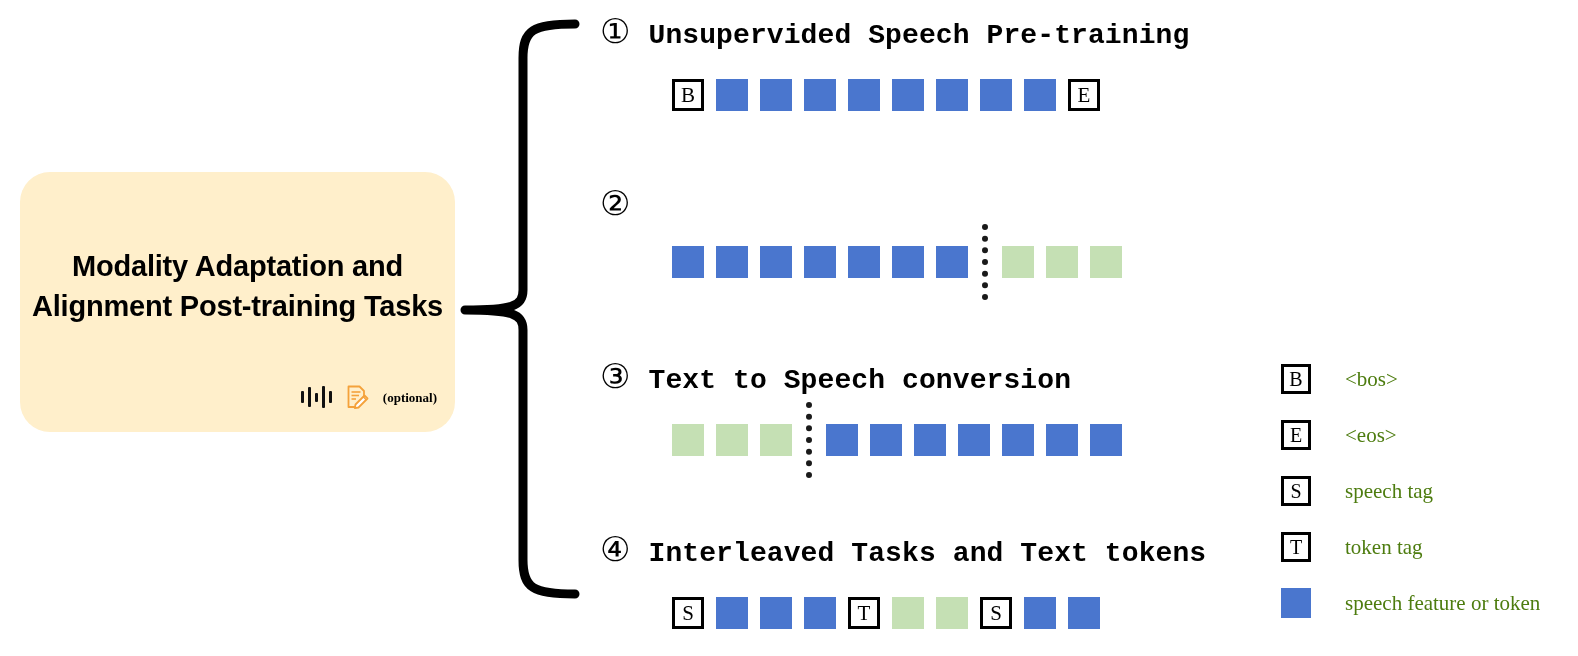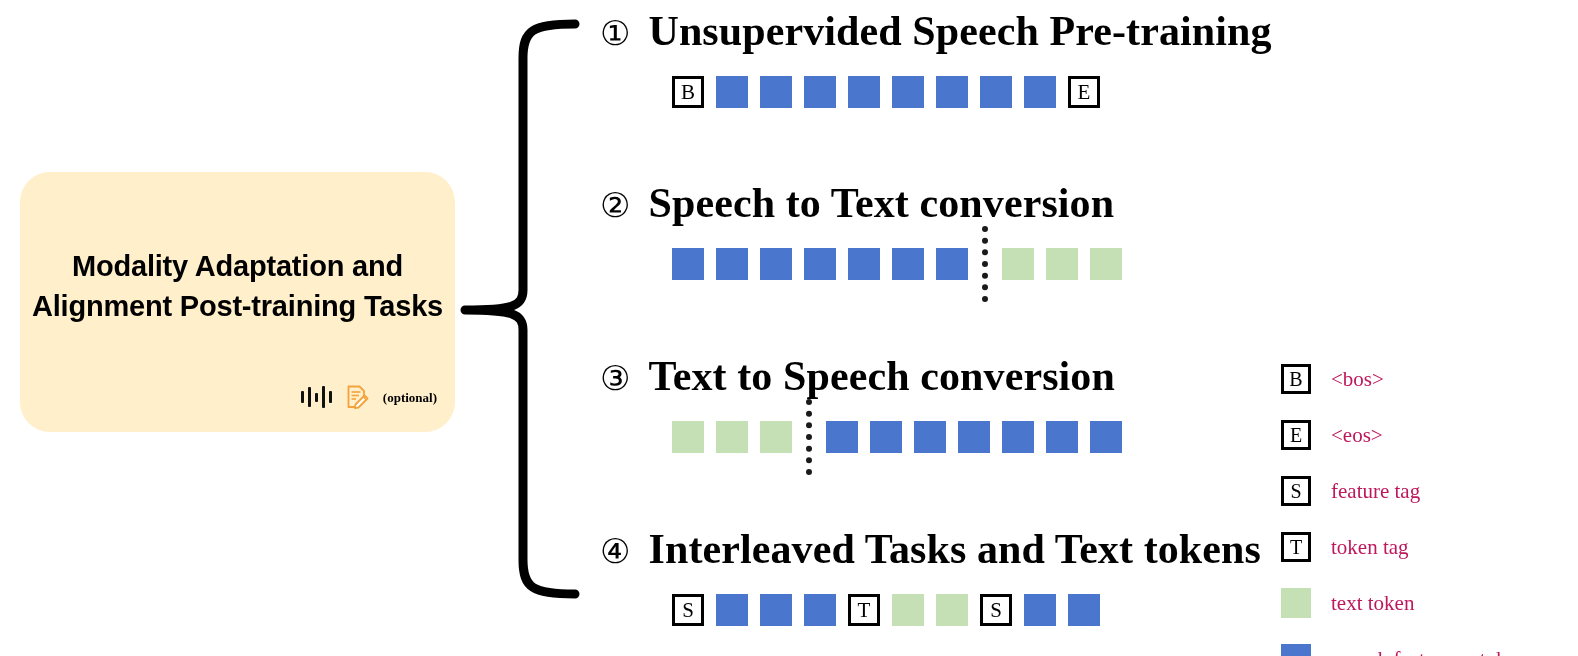--- a/index.html
+++ b/index.html
@@ -95,23 +95,23 @@
     gap: 18px;
     white-space: nowrap;
   }
   .task-num {
     font-family: "DejaVu Serif", serif;
     font-size: 34px;
     line-height: 34px;
     color: #000;
   }
   .task-title {
-    font-family: Liberation Serif, serif;
+    font-family: Liberation Mono, monospace;
     font-weight: bold;
-    font-size: 42px;
+    font-size: 28px;
     line-height: 34px;
     color: #000;
     letter-spacing: 0.1px;
     text-align: right;
   }
   .token-row {
     position: relative;
     display: flex;
     align-items: center;
     gap: 12px;
@@ -175,24 +175,24 @@
     border: 3px solid #000;
     font-family: "Liberation Serif", "DejaVu Serif", serif;
     font-size: 20px;
     line-height: 24px;
     text-align: center;
     color: #000;
   }
   .legend-swatch.speech { background: #4A76CE; }
   .legend-swatch.text   { background: #C5E0B4; }
   .legend-label {
-    margin-left: 20px;
+    margin-left: 34px;
     font-family: "Liberation Serif", "DejaVu Serif", serif;
     font-size: 21px;
-    color: #be185d;
+    color: #4d7c0f;
     white-space: nowrap;
   }
 </style>
 </head>
 <body>
 
 <div id="card">
   <div id="card-title">Modality Adaptation and Alignment Post-training Tasks</div>
 
   <div id="card-optional">
@@ -240,21 +240,20 @@
     <span class="tok speech"></span>
     <span class="tok speech"></span>
     <span class="tok speech"></span>
     <span class="tok tag">E</span>
   </div>
 </div>
 
 <div class="task" id="task-2" style="top:186px;">
   <div class="task-header">
     <span class="task-num">②</span>
-    <span class="task-title">Speech to Text conversion</span>
   </div>
   <div class="token-row">
     <span class="tok speech"></span>
     <span class="tok speech"></span>
     <span class="tok speech"></span>
     <span class="tok speech"></span>
     <span class="tok speech"></span>
     <span class="tok speech"></span>
     <span class="tok speech"></span>
     <span class="divider"></span>
@@ -307,27 +306,23 @@
   <div class="legend-row">
     <span class="legend-swatch tag">B</span>
     <span class="legend-label">&lt;bos&gt;</span>
   </div>
   <div class="legend-row">
     <span class="legend-swatch tag">E</span>
     <span class="legend-label">&lt;eos&gt;</span>
   </div>
   <div class="legend-row">
     <span class="legend-swatch tag">S</span>
-    <span class="legend-label">feature tag</span>
+    <span class="legend-label">speech tag</span>
   </div>
   <div class="legend-row">
     <span class="legend-swatch tag">T</span>
     <span class="legend-label">token tag</span>
   </div>
   <div class="legend-row">
-    <span class="legend-swatch text"></span>
-    <span class="legend-label">text token</span>
-  </div>
-  <div class="legend-row">
     <span class="legend-swatch speech"></span>
     <span class="legend-label">speech feature or token</span>
   </div>
 </div>
 
 </body></html>

